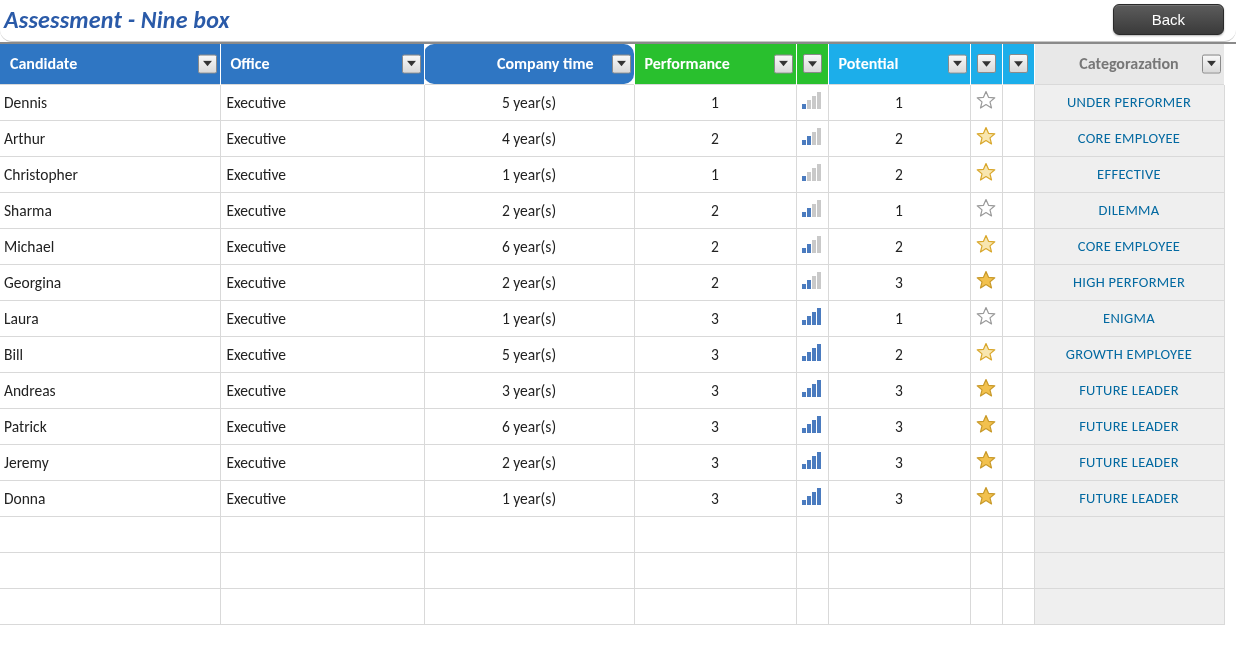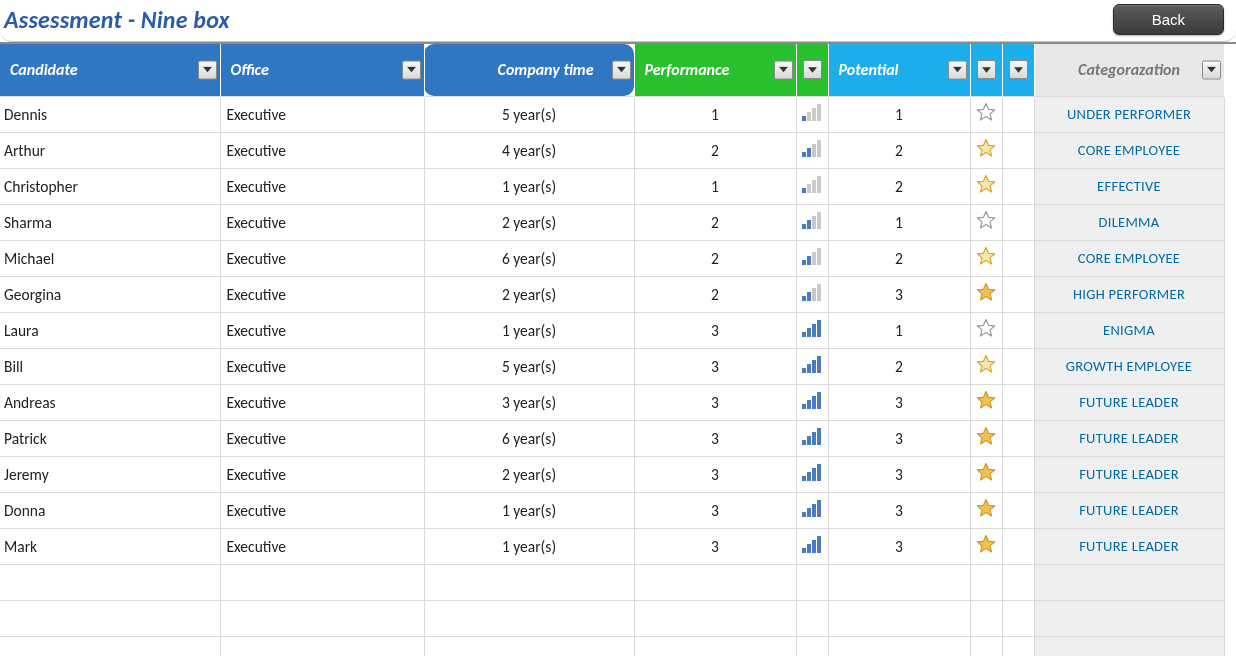--- a/index.html
+++ b/index.html
@@ -50,23 +50,22 @@
   col.c-perf { width: 162px; }
   col.c-pi   { width: 32px; }
   col.c-pot  { width: 142px; }
   col.c-si   { width: 32px; }
   col.c-flt  { width: 32px; }
   col.c-cat  { width: 190px; }
 
   thead th {
     color: #fff;
     font-weight: 700;
-    font-style: italic;
     font-size: 16px;
-    height: 52px;
+    height: 40px;
     padding: 0 10px;
     position: relative;
     border-right: 1px solid rgba(255,255,255,.15);
     text-align: left;
     margin-left: 36px;
   }
   .h-blue { background: #2f76c3; }
   .h-green { background: #29c02e; }
   .h-cyan  { background: #1caeea; }
   .h-grey  { background: #e8e8e8; color: #777; }
@@ -426,38 +425,20 @@
                 <rect x="10" y="5" width="4" height="13" fill="#4a7bbf"></rect>
                 <rect x="15" y="1" width="4" height="17" fill="#4a7bbf"></rect>
               </svg></span></td>
           <td class="td-pot">3</td>
           <td class="td-si"><span class="star"><svg viewBox="0 0 20 20">
                 <path d="M10 1.5 L12.5 7.3 L18.8 7.8 L14 11.9 L15.5 18 L10 14.6 L4.5 18 L6 11.9 L1.2 7.8 L7.5 7.3 Z" fill="#f2c14e" stroke="#c99a2a" stroke-width="1.2" stroke-linejoin="round"></path>
               </svg></span></td>
           <td class="td-flt"></td>
           <td class="td-cat">FUTURE LEADER</td>
         </tr>
-        <tr>
-          <td class="td-cand">Mark</td>
-          <td class="td-off">Executive</td>
-          <td class="td-ct">1 year(s)</td>
-          <td class="td-perf">3</td>
-          <td class="td-pi"><span class="bars"><svg viewBox="0 0 20 18">
-                <rect x="0" y="13" width="4" height="5" fill="#4a7bbf"></rect>
-                <rect x="5" y="9" width="4" height="9" fill="#4a7bbf"></rect>
-                <rect x="10" y="5" width="4" height="13" fill="#4a7bbf"></rect>
-                <rect x="15" y="1" width="4" height="17" fill="#4a7bbf"></rect>
-              </svg></span></td>
-          <td class="td-pot">3</td>
-          <td class="td-si"><span class="star"><svg viewBox="0 0 20 20">
-                <path d="M10 1.5 L12.5 7.3 L18.8 7.8 L14 11.9 L15.5 18 L10 14.6 L4.5 18 L6 11.9 L1.2 7.8 L7.5 7.3 Z" fill="#f2c14e" stroke="#c99a2a" stroke-width="1.2" stroke-linejoin="round"></path>
-              </svg></span></td>
-          <td class="td-flt"></td>
-          <td class="td-cat">FUTURE LEADER</td>
-        </tr>
         <tr class="empty-row">
           <td class="td-cand"></td>
           <td class="td-off"></td>
           <td class="td-ct"></td>
           <td class="td-perf"></td>
           <td class="td-pi"></td>
           <td class="td-pot"></td>
           <td class="td-si"></td>
           <td class="td-flt"></td>
           <td class="td-cat"></td>

